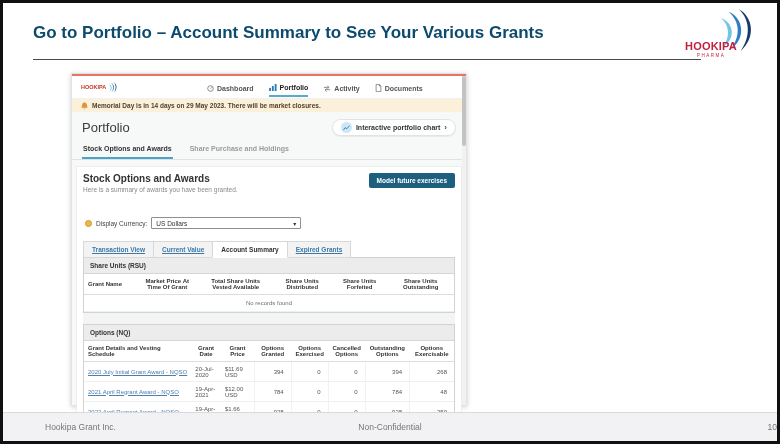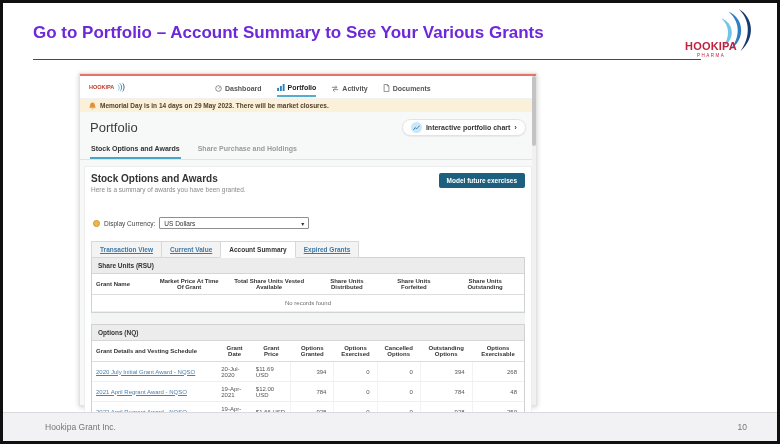--- a/index.html
+++ b/index.html
@@ -1,28 +1,28 @@
 <!DOCTYPE html>
 <html><head>
 <meta charset="utf-8">
 <style>
   * { margin:0; padding:0; box-sizing:border-box; font-family:"Liberation Sans", sans-serif; }
   html,body { width:780px; height:444px; }
   body { position:relative; background:#fff; border:3px solid #101010; overflow:hidden; }
 
-  .slide-title { position:absolute; left:30px; top:20px; font-size:17px; font-weight:bold; color:#6d28d9; }
+  .slide-title { position:absolute; left:30px; top:20px; font-size:17px; font-weight:bold; color:#0c4a6e; }
   .title-rule { position:absolute; left:30px; width:668px; top:56px; height:1px; background:#4a4a4a; }
 
   .corner-logo { position:absolute; right:16px; top:5px; width:78px; height:56px; }
   .corner-logo svg { position:absolute; right:4px; top:0; }
   .corner-logo .brand { position:absolute; left:2px; bottom:12px; font-size:11px; font-weight:bold; color:#c2203d; letter-spacing:0.2px; }
   .corner-logo .brand-sub { position:absolute; left:14px; bottom:6px; font-size:4.5px; color:#c2203d; letter-spacing:1.5px; }
 
   
-  .app { position:absolute; left:76px; top:70px; width:458px; height:333px; background:#f7f8f8; border:1px solid #e2e2e2; box-shadow:0 1px 5px rgba(0,0,0,.2); font-size:7px; color:#444; }
+  .app { position:absolute; left:68px; top:70px; width:396px; height:333px; background:#f7f8f8; border:1px solid #e2e2e2; box-shadow:0 1px 5px rgba(0,0,0,.2); font-size:7px; color:#444; }
   .app-topline { height:2px; background:#e57368; }
   .app-header { height:23px; background:#fff; display:flex; align-items:center; padding:0 9px; border-bottom:1px solid #f1f1f1; }
   .app-brand { display:flex; align-items:center; gap:1px; width:78px; }
   .app-brand-text { font-size:5.5px; font-weight:bold; color:#c0392b; }
   .app-nav { display:flex; gap:15px; margin-left:48px; }
   .nav-item { display:flex; align-items:center; gap:3px; font-size:7px; font-weight:bold; color:#555; padding:6px 0 4px; }
   .nav-item.active { color:#222; border-bottom:2px solid #54aecb; }
 
   .alert-bar { height:13px; background:#fbf0da; display:flex; align-items:center; gap:4px; padding:0 9px; font-size:6.5px; font-weight:bold; color:#53402a; }
 
@@ -62,21 +62,21 @@
   .empty-row td { text-align:center; color:#6f6f6f; padding:5px; }
   .table-gap { height:12px; background:#f3f4f4; }
   tr.total td { font-weight:bold; color:#222; border-top:1px solid #c9c9c9; border-bottom:none; }
 
   .scrollbar { position:absolute; right:0; top:2px; bottom:0; width:4px; background:#f1f1f1; }
   .scroll-thumb { position:absolute; top:0; width:4px; height:70px; background:#c3c3c3; border-radius:2px; }
 
   .slide-footer { position:absolute; left:0; right:0; bottom:0; height:29px; background:#f2f2f4; border-top:1px solid #d9d9de; display:flex; align-items:center; }
   .footer-left { margin-left:42px; font-size:8.5px; color:#76767a; }
   .footer-center { position:absolute; left:0; right:0; text-align:center; font-size:8.5px; color:#76767a; }
-  .footer-page { margin-left:auto; margin-right:30px; font-size:8.5px; color:#76767a; position:relative; z-index:1; }
+  .footer-page { margin-left:auto; font-size:8.5px; color:#76767a; position:relative; z-index:1; }
 </style>
 </head>
 <body>
 
 <div class="slide-title">Go to Portfolio – Account Summary to See Your Various Grants</div>
 <div class="title-rule"></div>
 
 <div class="corner-logo">
   <svg width="44" height="46" viewBox="0 0 48 48">
     <path d="M28 0 C44 9 47 31 30 46 C41 31 41 12 28 0 Z" fill="#163a6b"></path>
@@ -276,15 +276,16 @@
       </table>
     </div>
   </div>
 
   <div class="scrollbar">
     <div class="scroll-thumb"></div>
   </div>
 </div>
 
 <div class="slide-footer">
+  <span class="footer-center">Non-Confidential</span>
   <span class="footer-left">Hookipa Grant Inc.</span>
   <span class="footer-page">10</span>
 </div>
 
 </body></html>

